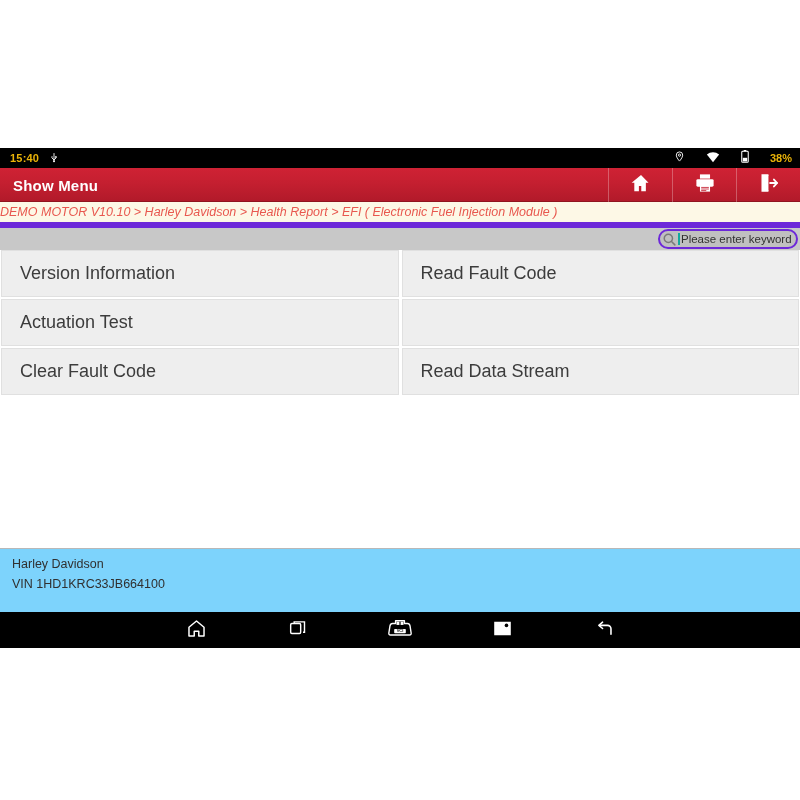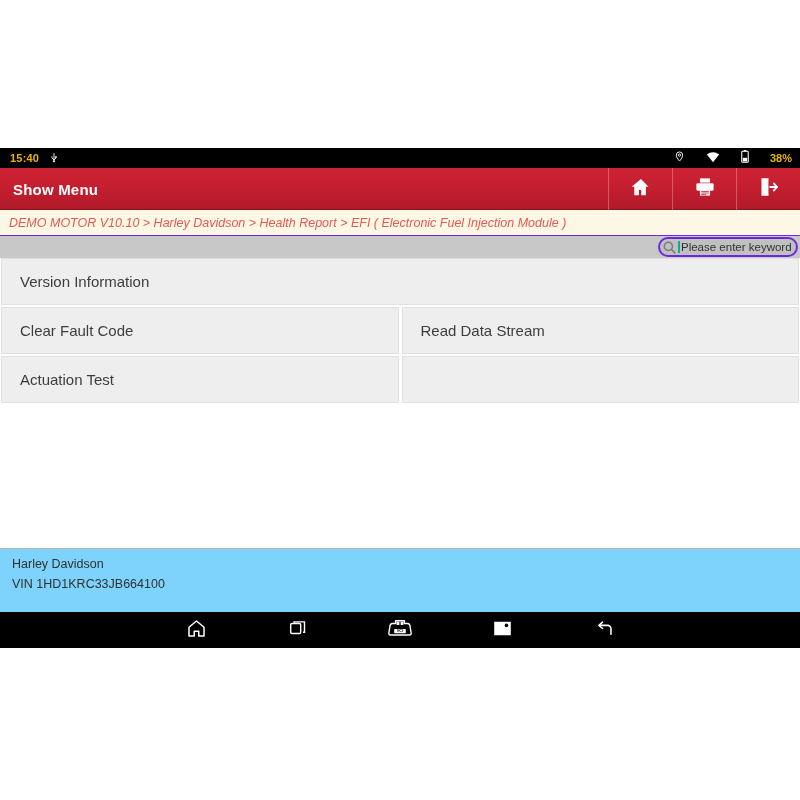--- a/index.html
+++ b/index.html
@@ -50,21 +50,21 @@
     gap: 21px;
   }
   .statusbar .batt-pct {
     font-size: 11px;
     font-weight: bold;
     line-height: 20px;
   }
 
   
   .appbar {
-    height: 42px;
+    height: 34px;
     background: linear-gradient(to bottom, #cf2234 0%, #c41f30 45%, #b21a2a 96%, #7d1119 100%);
     display: flex;
     align-items: center;
     position: relative;
   }
   .appbar .title {
     color: #ffffff;
     font-size: 15px;
     font-weight: bold;
     padding-left: 13px;
@@ -87,23 +87,22 @@
   .appbar-btn:first-child {
     border-left: 1px solid rgba(255,255,255,0.28);
   }
 
   
   .breadcrumb {
     height: 26px;
     background: #fdf8e6;
     display: flex;
     align-items: center;
-    padding-left: 9px;
-    box-sizing: border-box;
-    border-bottom: 1px solid #6d28d9;
+    box-sizing: border-box;
+    border-bottom: 6px solid #6d28d9;
   }
   .breadcrumb .crumb-text {
     color: #e8584f;
     font-style: italic;
     font-size: 12.5px;
     white-space: nowrap;
   }
 
   
   .searchstrip {
@@ -160,21 +159,21 @@
   }
   .menu-cell {
     flex: 1 1 0;
     height: 47px;
     background: #eeeeee;
     border: 1px solid #e0e0e0;
     box-sizing: border-box;
     display: flex;
     align-items: center;
     padding-left: 18px;
-    font-size: 15px;
+    font-size: 18px;
     color: #3c3c3c;
   }
   .menu-cell.empty {
     color: transparent;
   }
   .vehinfo {
     position: absolute;
     left: 0;
     bottom: 36px;
     width: 800px;
@@ -306,30 +305,31 @@
       </span>
       <span class="caret"></span>
       <span class="ph">Please enter keyword</span>
     </div>
   </div>
 
   <div class="menu-area">
 
     <div class="menu-row">
       <div class="menu-cell">Version Information</div>
+      <div class="menu-cell">Read Fault Code</div>
+    </div>
+
+    <div class="menu-row">
+      <div class="menu-cell">Actuation Test</div>
+      <div class="menu-cell empty"></div>
     </div>
 
     <div class="menu-row">
       <div class="menu-cell">Clear Fault Code</div>
       <div class="menu-cell">Read Data Stream</div>
-    </div>
-
-    <div class="menu-row">
-      <div class="menu-cell">Actuation Test</div>
-      <div class="menu-cell empty"></div>
     </div>
 
   </div>
 
   <div class="vehinfo">
     <div>Harley Davidson</div>
     <div>VIN 1HD1KRC33JB664100</div>
   </div>
 
   <div class="navbar">

